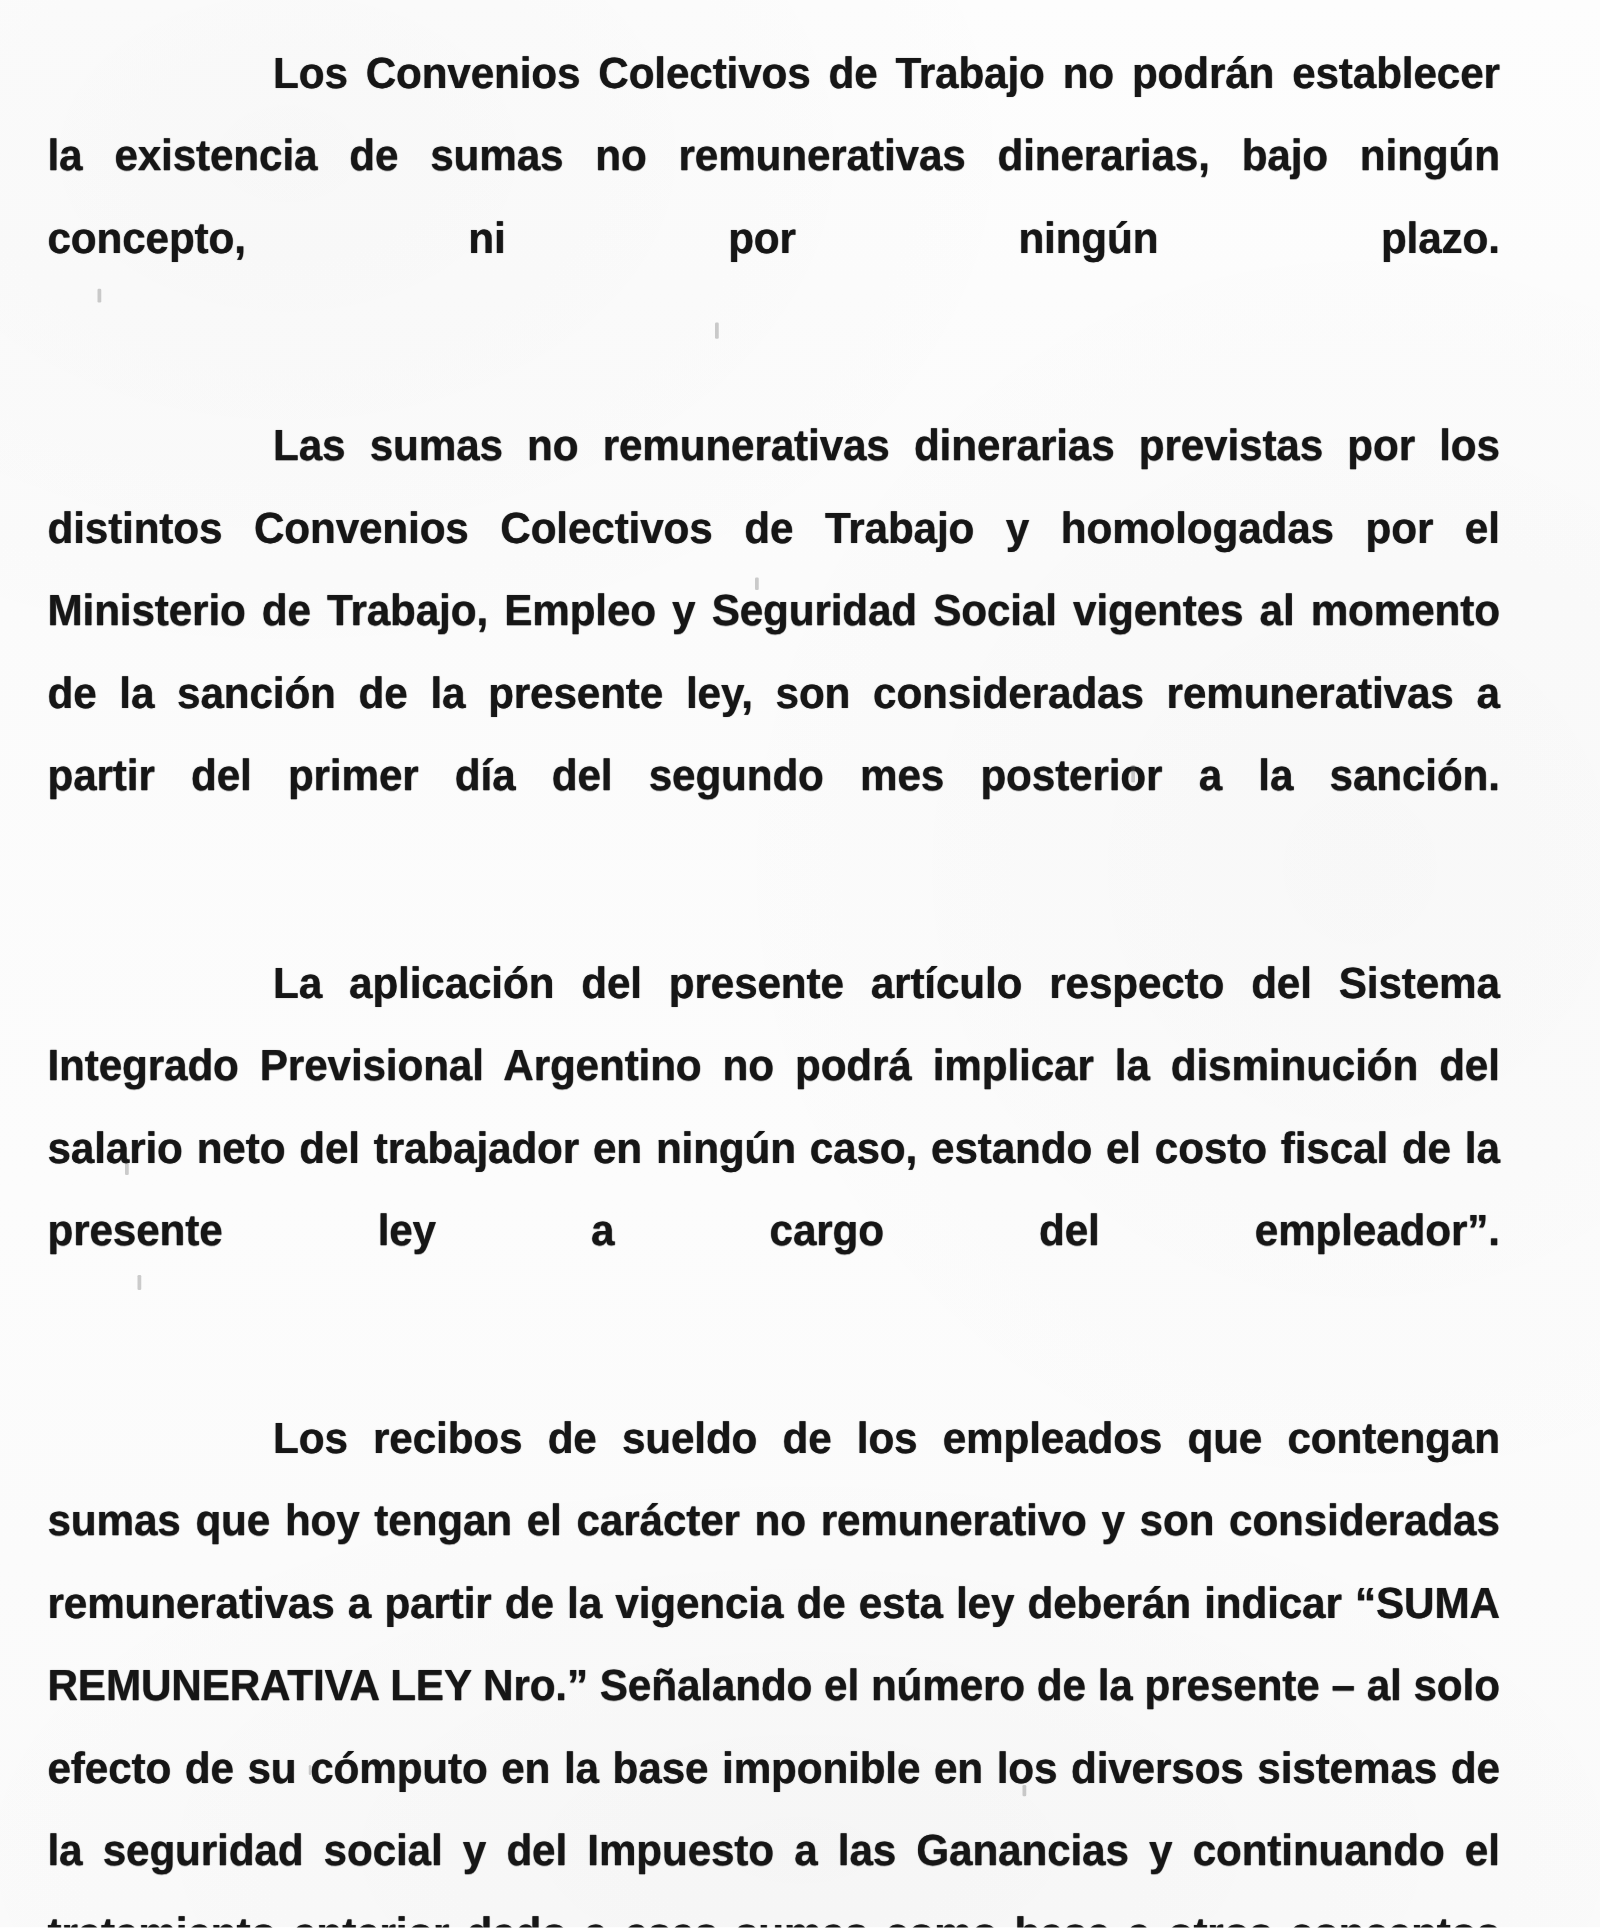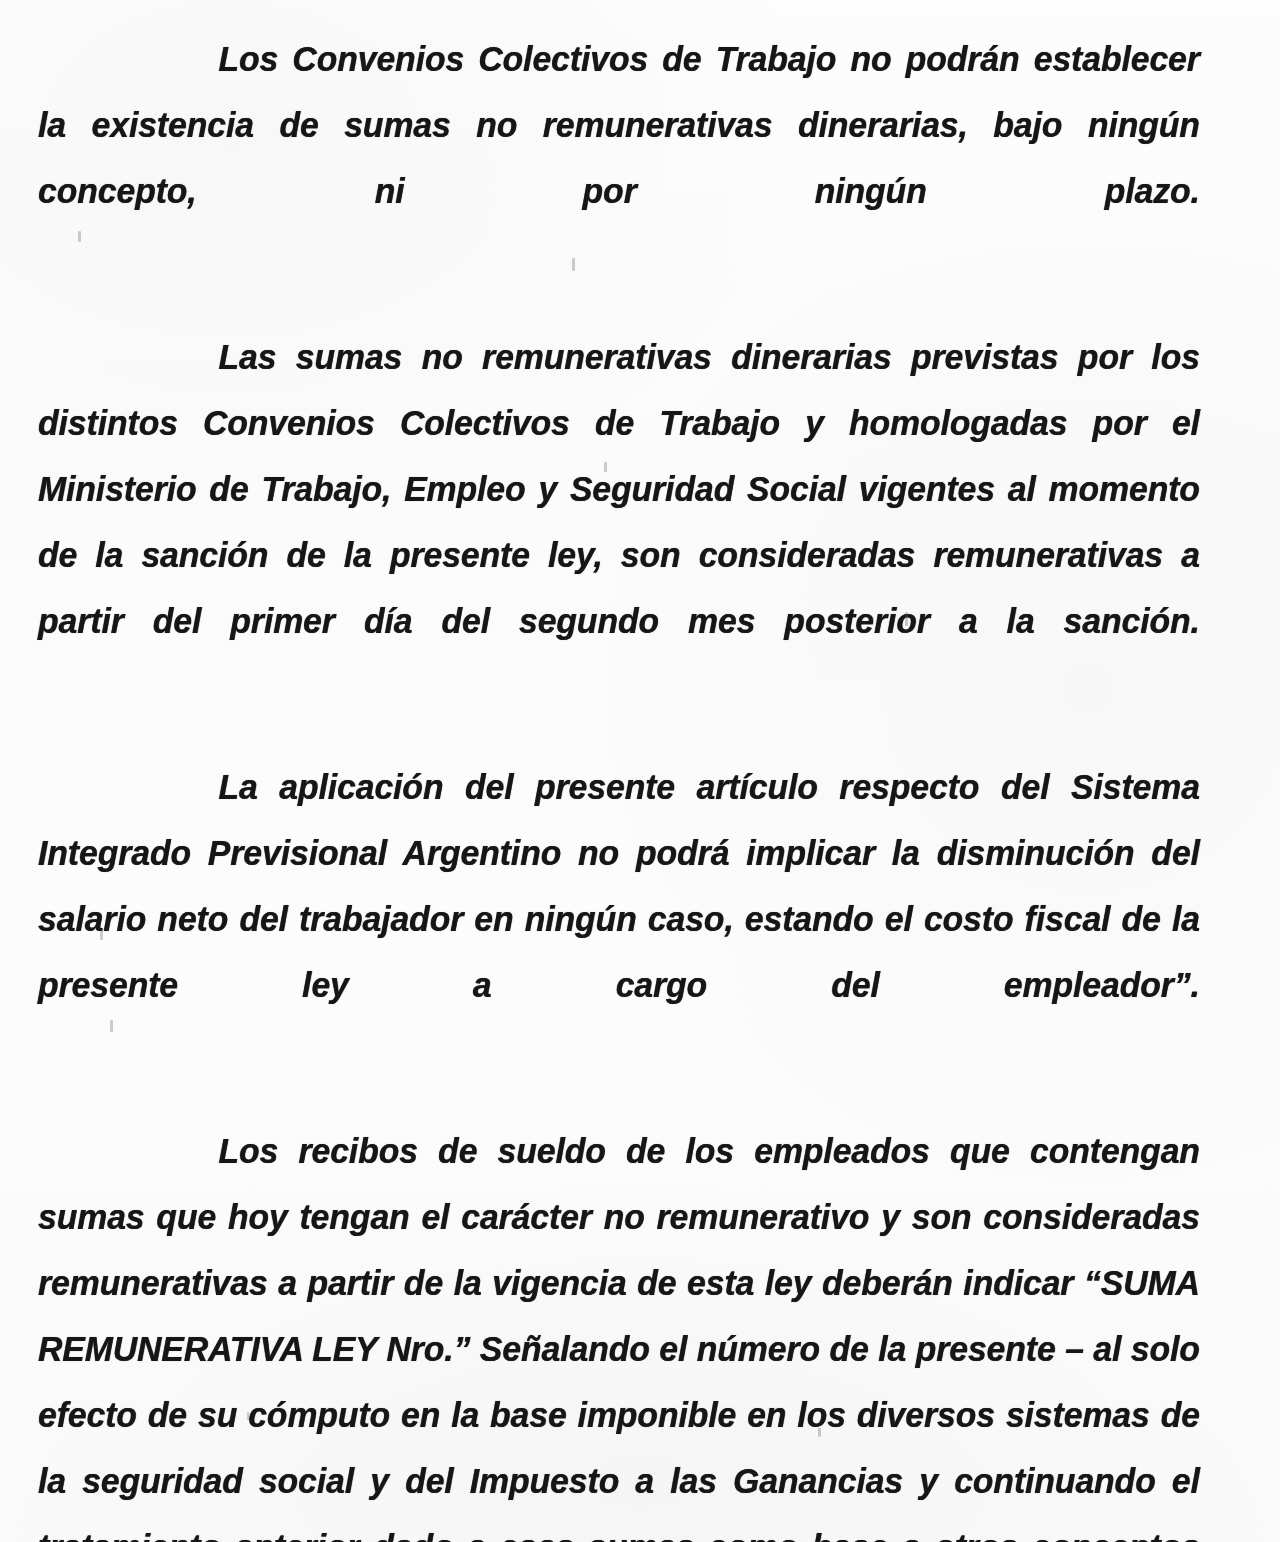--- a/index.html
+++ b/index.html
@@ -19,21 +19,20 @@
   #scan-page {
     position: absolute;
     inset: 0;
     background:
       radial-gradient(ellipse 70% 40% at 18% 8%, rgba(0,0,0,0.018), rgba(0,0,0,0) 70%),
       radial-gradient(ellipse 60% 50% at 85% 45%, rgba(0,0,0,0.016), rgba(0,0,0,0) 72%),
       radial-gradient(ellipse 80% 30% at 50% 96%, rgba(0,0,0,0.020), rgba(0,0,0,0) 70%),
       linear-gradient(180deg, #fdfdfd 0%, #fbfbfb 30%, #fcfcfc 62%, #fafafa 100%);
     box-sizing: border-box;
     padding: 0;
-    font-style: italic;
   }
 
   #doc-body {
     position: absolute;
     left: 38px;
     top: 26px;
     width: 1204px;
   }
 
   p.para {

